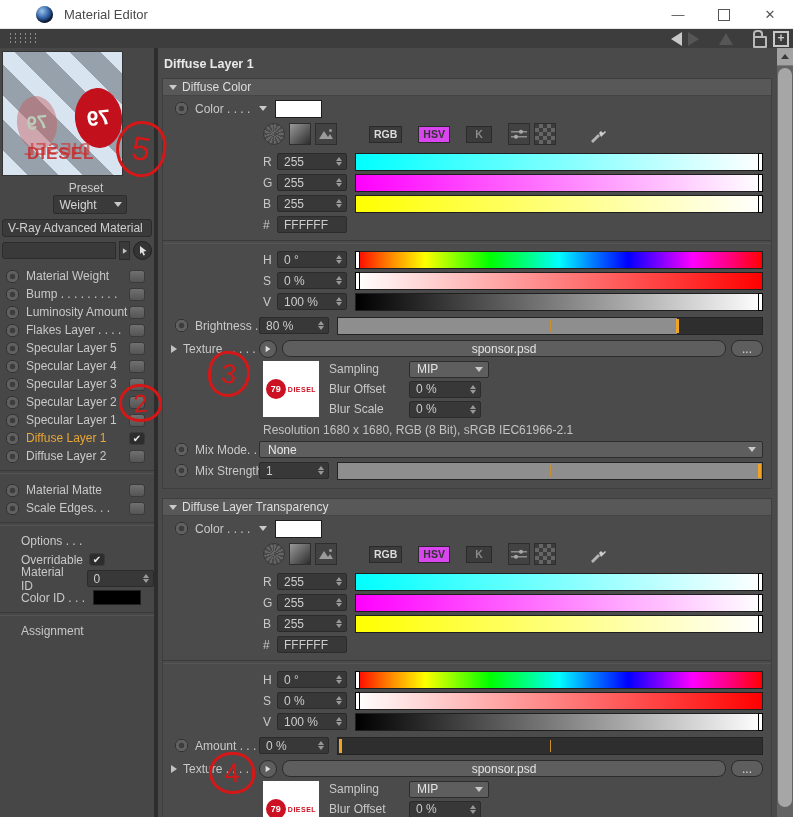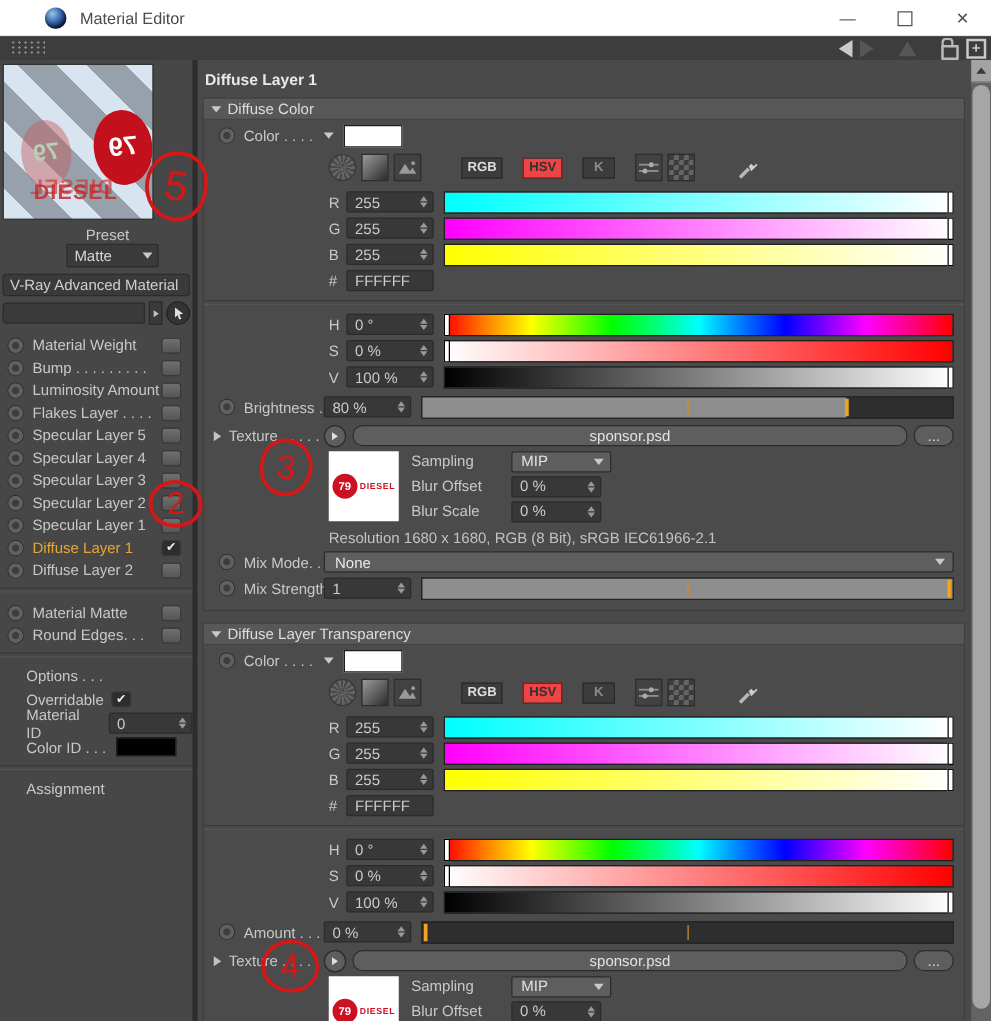--- a/index.html
+++ b/index.html
@@ -92,21 +92,21 @@
   .lead .radio { width:13px; height:13px; }
   .letter { width:14px; flex:none; margin-left:100px; color:#c8c8c8; font-size:12px; }
   .swatch-white { width:45px; height:16px; background:#fff; border:1px solid #1e1e1e; margin-left:8px; }
   .icon-row { display:flex; align-items:center; gap:4px; margin:2px 8px 6px 100px; height:26px; }
   .ic { width:22px; height:22px; border:1px solid #2e2e2e; background:#424242; display:flex; align-items:center; justify-content:center; box-sizing:border-box; }
   .ic.wheel { border-radius:50%; background:repeating-conic-gradient(#6e6e6e 0 14deg, #4a4a4a 14deg 28deg); opacity:.75; border:1px solid #333; }
   .ic.grad { background:linear-gradient(135deg,#9a9a9a,#2c2c2c); }
   .ic.checker { background-image:linear-gradient(45deg,#666 25%,transparent 25%,transparent 75%,#666 75%),linear-gradient(45deg,#666 25%,transparent 25%,transparent 75%,#666 75%); background-size:8px 8px; background-position:0 0,4px 4px; background-color:#3c3c3c; }
   .txtbtn { height:15px; border:1px solid #2a2a2a; background:#3c3c3c; color:#dcdcdc; font-size:10.5px; font-weight:bold;
     display:flex; align-items:center; justify-content:center; padding:0 4px; min-width:16px; box-sizing:content-box; }
-  .txtbtn.sel { background:#ef4444; color:#333; }
+  .txtbtn.sel { background:#d946ef; color:#333; }
   .txtbtn.dim { color:#8b8b8b; }
   .gap8 { width:8px; } .gap24 { width:24px; }
   .bar { flex:1; height:16px; position:relative; border:1px solid #1f1f1f; margin-left:8px; }
   .whandle { position:absolute; width:3px; top:-1px; bottom:-1px; background:#fff; border:1px solid #000; }
   .h-left { left:-1px; } .h-right { right:-1px; }
   .bar.r { background:linear-gradient(to right,#00ffff,#ffffff); }
   .bar.g { background:linear-gradient(to right,#ff00ff,#ffffff); }
   .bar.b { background:linear-gradient(to right,#ffff00,#ffffff); }
   .bar.h { background:linear-gradient(to right,#f00 0%,#ff8000 8%,#ff0 17%,#80ff00 25%,#0f0 33%,#00ff80 42%,#0ff 50%,#0080ff 58%,#00f 67%,#8000ff 75%,#f0f 83%,#ff0080 92%,#f00 100%); }
   .bar.s { background:linear-gradient(to right,#ffffff,#ff0000); }
@@ -187,21 +187,21 @@
         </div>
       <div class="pv-logo solid">
           <span>79</span>
         </div>
       <div class="pv-word mirror">DIESEL</div>
       <div class="pv-word">DIESEL</div>
     </div>
     <div class="preset-row">
       <span class="preset-label">Preset</span>
       <div class="preset-dd">
-        <span>Matte</span>
+        <span>Weight</span>
         <span class="dd-arrow"></span>
       </div>
     </div>
     <div class="mat-name">V-Ray Advanced Material</div>
     <div class="shader-row">
       <div class="shader-field"></div>
       <div class="shader-pop">
           <span class="exp-arrow" style="transform:scale(.7)"></span>
         </div>
       <div class="cursor-btn">
@@ -269,21 +269,21 @@
       </div>
     <div class="side-sep"></div>
     <div class="chlist" id="channel-list-2">
         <div class="chrow">
     <span class="radio"></span>
     <span class="chlabel">Material Matte</span>
     <span class="checkbox"></span>
   </div>
         <div class="chrow">
     <span class="radio"></span>
-    <span class="chlabel">Round Edges. . .</span>
+    <span class="chlabel">Scale Edges. . .</span>
     <span class="checkbox"></span>
   </div>
       </div>
     <div class="side-sep"></div>
     <div class="opt-row">
         <span>Options . . .</span>
       </div>
     <div class="opt-row">
       <span>Overridable</span>
       <span class="cb-inline">✔</span>

